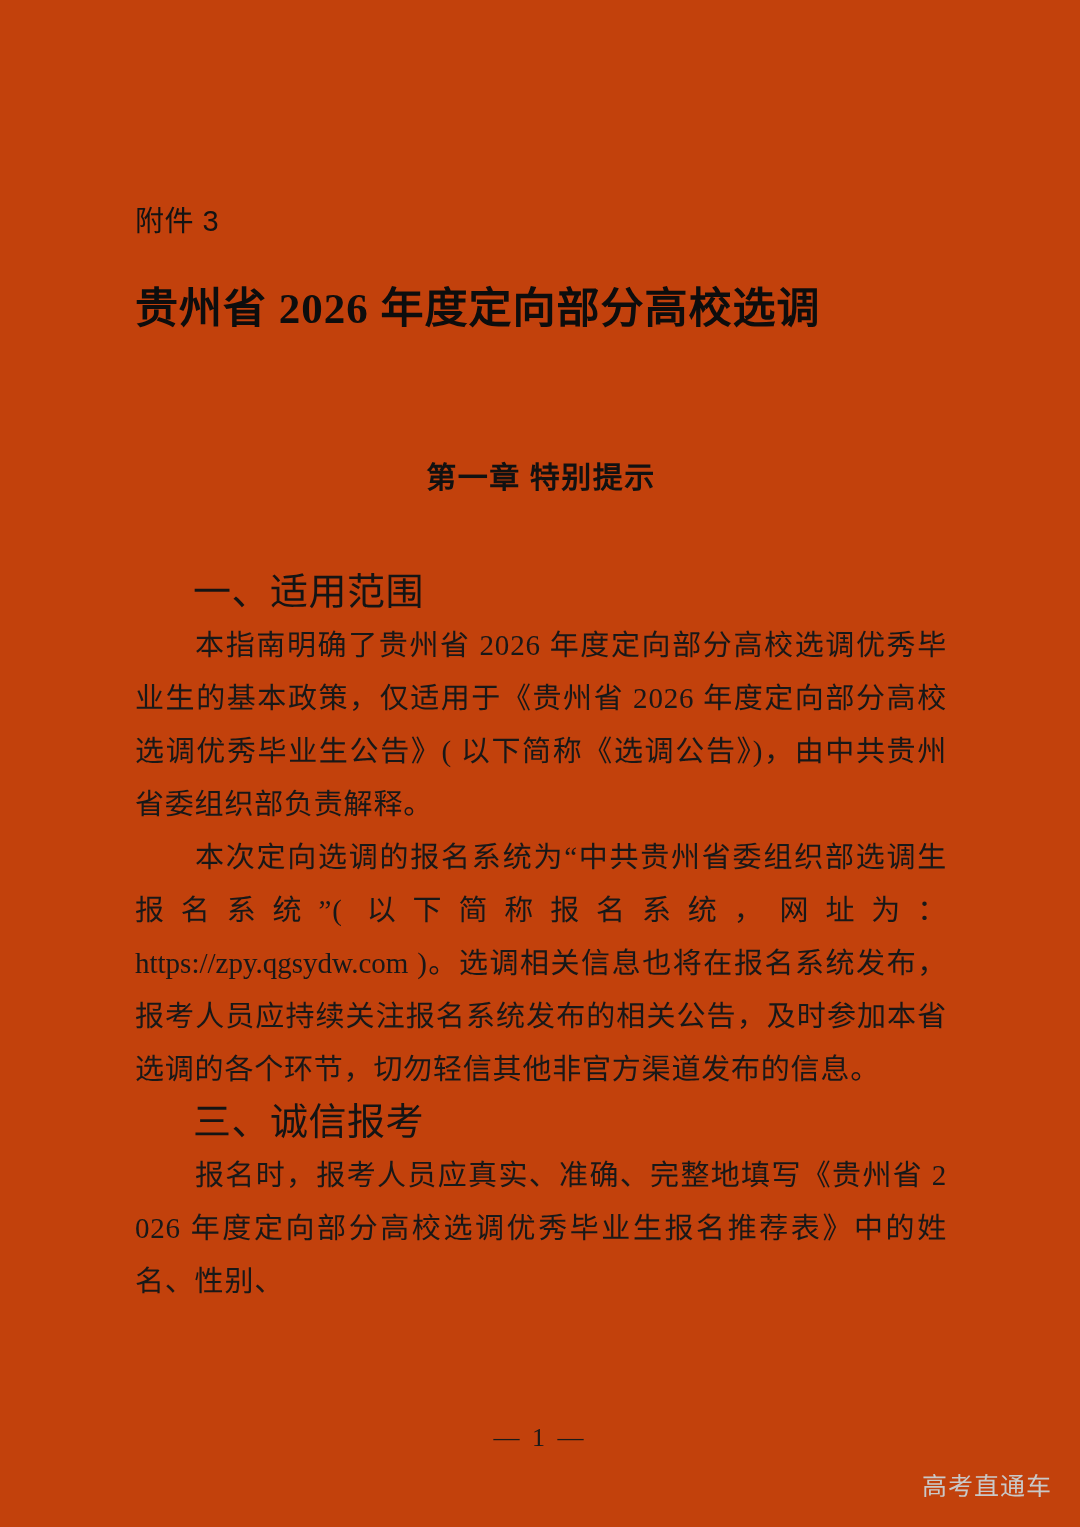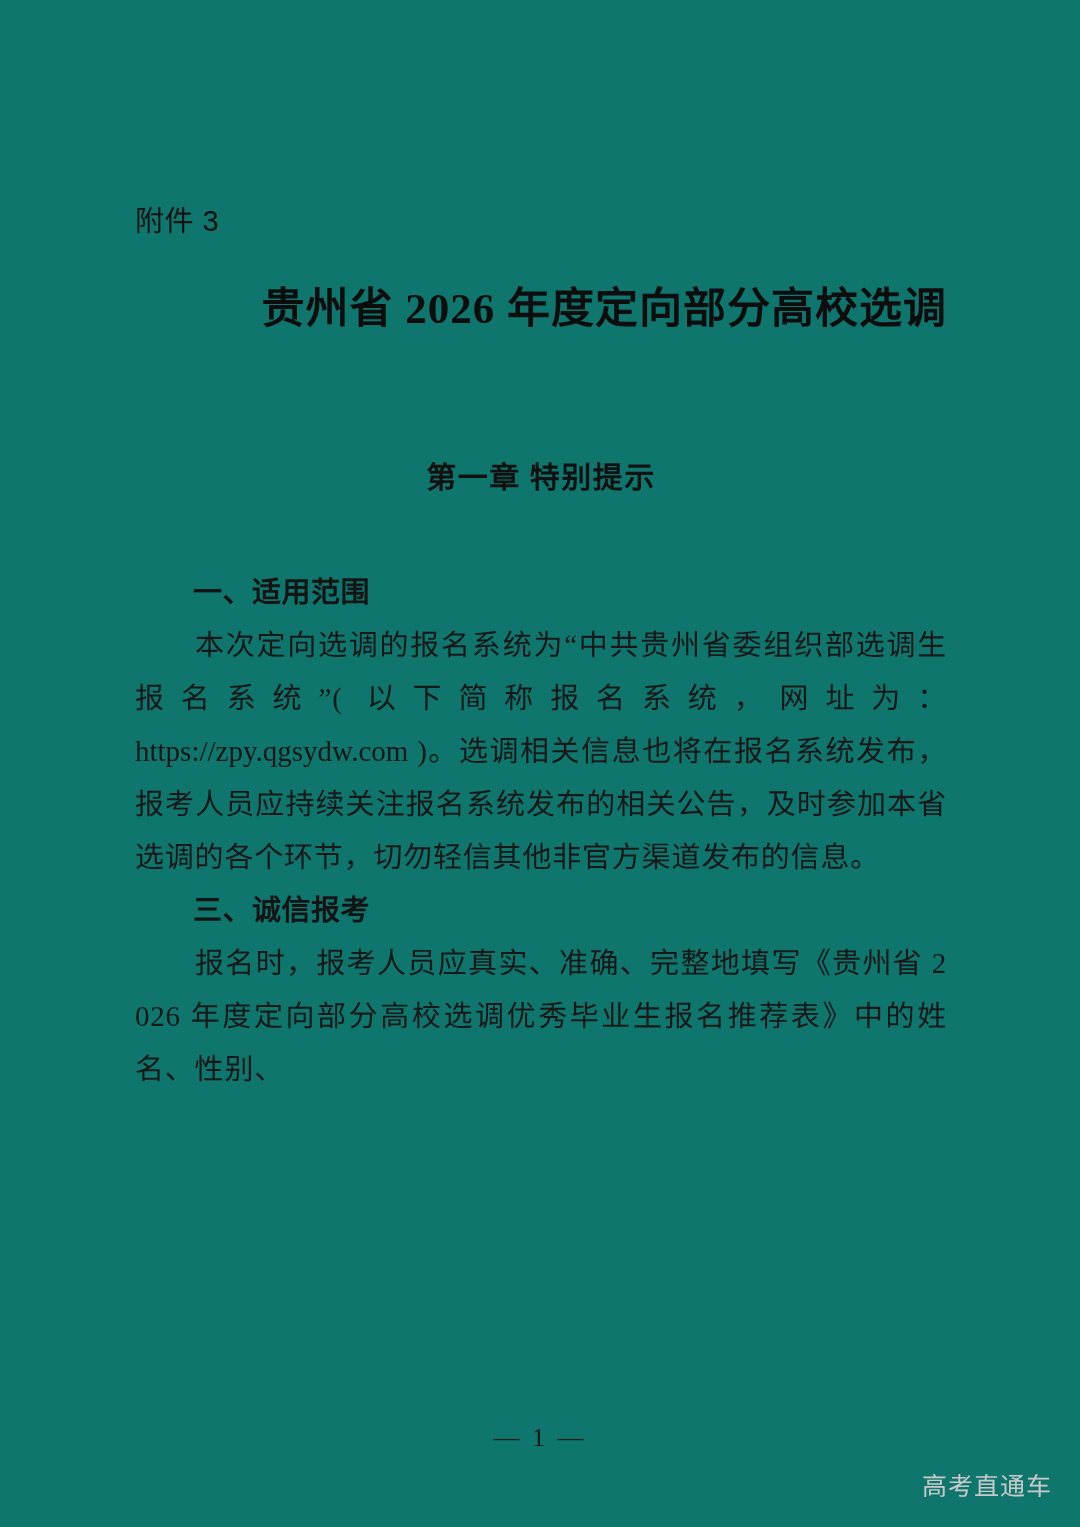--- a/index.html
+++ b/index.html
@@ -14,21 +14,21 @@
     color: #141414;
     -webkit-font-smoothing: antialiased;
   }
 
   
   .page {
     position: relative;
     width: 1080px;
     height: 1527px;
     margin: 0 auto;
-    background: #0f766e;
+    background: #c2410c;
     overflow: hidden;
     box-sizing: border-box;
   }
 
   
   .attachment-label {
     position: absolute;
     left: 135px;
     top: 201px;
     font-family: "Liberation Sans", "DejaVu Sans", sans-serif;
@@ -38,21 +38,21 @@
     color: #131313;
     white-space: pre;
   }
 
   
   .doc-title {
     position: absolute;
     left: 135px;
     top: 281px;
     width: 812px;
-    text-align: right;
+    text-align: left;
     font-family: "Liberation Serif", "DejaVu Serif", serif;
     font-weight: 700;
     font-size: 43px;
     line-height: 56px;
     letter-spacing: 1px;
     color: #0d0d0d;
   }
   .doc-title .tline { display: block; }
 
   
@@ -73,22 +73,22 @@
   
   .body-flow {
     position: absolute;
     left: 135px;
     top: 566px;
     width: 812px;
   }
 
   .section-heading {
     font-family: "Liberation Sans", "DejaVu Sans", sans-serif;
-    font-weight: 700;
-    font-size: 29px;
+    font-weight: 400;
+    font-size: 38px;
     line-height: 53px;
     letter-spacing: 0.5px;
     color: #141414;
     text-indent: 58px;
     margin: 0;
     white-space: nowrap;
   }
 
   .body-para {
     font-family: "Liberation Serif", "DejaVu Serif", serif;
@@ -144,20 +144,23 @@
 
   <div class="doc-title">
     <span class="tline">贵州省 2026 年度定向部分高校选调</span>
   </div>
 
   <div class="chapter-heading">第一章  特别提示</div>
 
   <div class="body-flow">
 
     <h2 class="section-heading">一、适用范围</h2>
+    <p class="body-para">
+      <span>本指南明确了贵州省 2026 年度定向部分高校选调优秀毕业生的基本政策，仅适用于《贵州省 2026 年度定向部分高校选调优秀毕业生公告》( 以下简称《选调公告》)，由中共贵州省委组织部负责解释。</span>
+    </p>
 
     <p class="body-para">
       <span>本次定向选调的报名系统为“中共贵州省委组织部选调生报名系统”( 以下简称报名系统，网址为：</span><span class="url">https://zpy.qgsydw.com</span><span> )。选调相关信息也将在报名系统发布，报考人员应持续关注报名系统发布的相关公告，及时参加本省选调的各个环节，切勿轻信其他非官方渠道发布的信息。</span>
     </p>
 
     <h2 class="section-heading">三、诚信报考</h2>
     <p class="body-para">
       <span>报名时，报考人员应真实、准确、完整地填写《贵州省 2026 年度定向部分高校选调优秀毕业生报名推荐表》中的姓名、性别、</span>
     </p>
 

